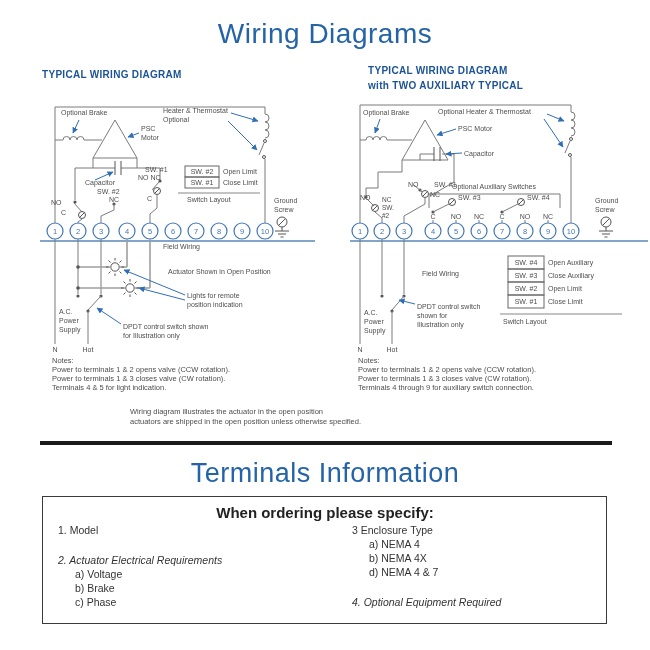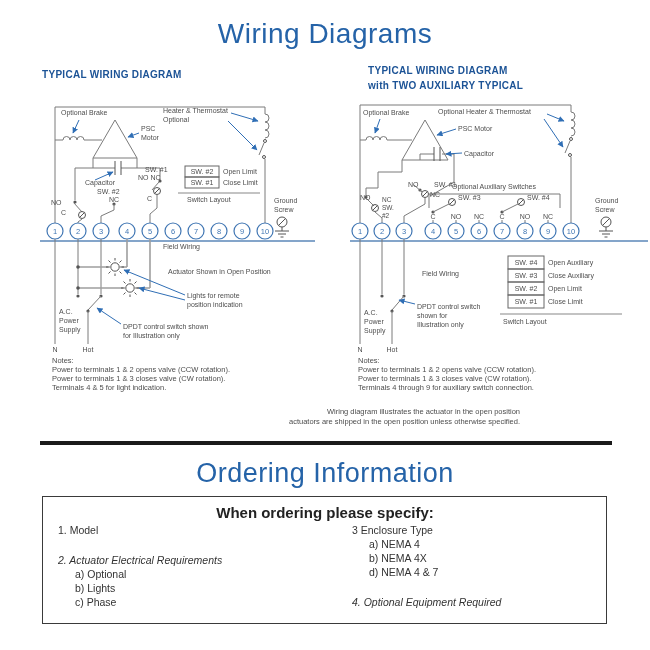--- a/index.html
+++ b/index.html
@@ -17,21 +17,21 @@
   text.small{font-size:6.5px;}
   .wire{stroke:#7b7b7b;stroke-width:1;fill:none;}
   .wire2{stroke:#9f9f9f;stroke-width:1.6;fill:none;}
   .blue{stroke:#2f6eb5;stroke-width:1;fill:none;}
   .rail{stroke:#5b87b8;stroke-width:1.3;}
   .term{stroke:#4076b3;stroke-width:1.2;fill:#fff;}
   .dot{fill:#555;}
   .sym{stroke:#555;stroke-width:1;fill:none;}
   .cellr{stroke:#666;stroke-width:1;fill:none;}
   .notes{font-size:7.5px;line-height:9px;color:#4d4d4d;}
-  #footer-note{left:130px;top:407px;width:390px;text-align:right;font-size:7.5px;line-height:10px;}
+  #footer-note{left:130px;top:407px;width:390px;text-align:left;font-size:7.5px;line-height:10px;}
   #black-rule{left:40px;top:441px;width:572px;height:4px;background:#1a1a1a;}
   #ordering-title{left:0;right:0;top:458px;text-align:center;font-size:27px;color:#2563a8;letter-spacing:.5px;}
   #ordering-box{left:42px;top:496px;width:563px;height:126px;border:1.5px solid #3a3a3a;}
   #ordering-heading{left:0;right:0;top:504px;text-align:center;font-size:15px;font-weight:bold;color:#222;}
   .ord-col{font-size:10.5px;color:#333;line-height:14px;}
   #ord-left{left:58px;top:523px;width:270px;}
   #ord-right{left:352px;top:523px;width:240px;}
   .ord-item{margin:0;}
   .gap{margin-top:16px;font-style:italic;}
   .ind{margin-left:17px;}
@@ -359,30 +359,30 @@
     <div>Terminals 4 through 9 for auxiliary switch connection.</div>
   </div>
 
   <div id="footer-note" class="abs">
     <div>Wiring diagram illustrates the actuator in the open position</div>
     <div>actuators are shipped in the open position unless otherwise specified.</div>
   </div>
 
   <div id="black-rule" class="abs"></div>
 
-  <div id="ordering-title" class="abs">Ordering Information</div>
+  <div id="ordering-title" class="abs">Terminals Information</div>
 
   <div id="ordering-box" class="abs"></div>
   <div id="ordering-heading" class="abs">When ordering please specify:</div>
 
   <div id="ord-left" class="abs ord-col">
     <div class="ord-item">1. Model</div>
     <div class="ord-item gap">2. Actuator Electrical Requirements</div>
-    <div class="ord-item ind">a) Optional</div>
-    <div class="ord-item ind">b) Lights</div>
+    <div class="ord-item ind">a) Voltage</div>
+    <div class="ord-item ind">b) Brake</div>
     <div class="ord-item ind">c) Phase</div>
   </div>
 
   <div id="ord-right" class="abs ord-col">
     <div class="ord-item">3  Enclosure Type</div>
     <div class="ord-item ind">a) NEMA 4</div>
     <div class="ord-item ind">b) NEMA 4X</div>
     <div class="ord-item ind">d) NEMA 4 &amp; 7</div>
     <div class="ord-item gap">4. Optional Equipment Required</div>
   </div>

